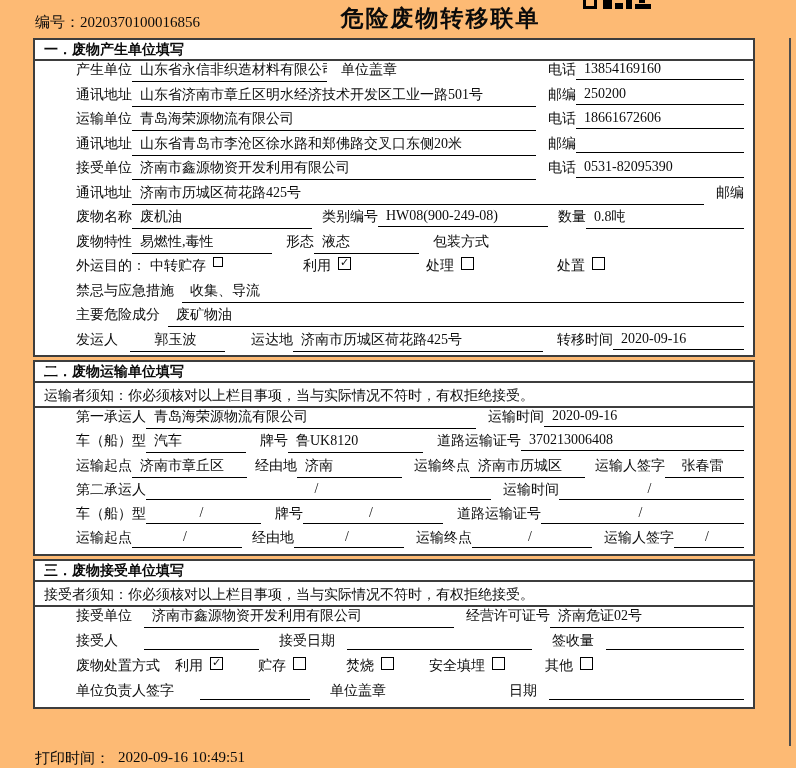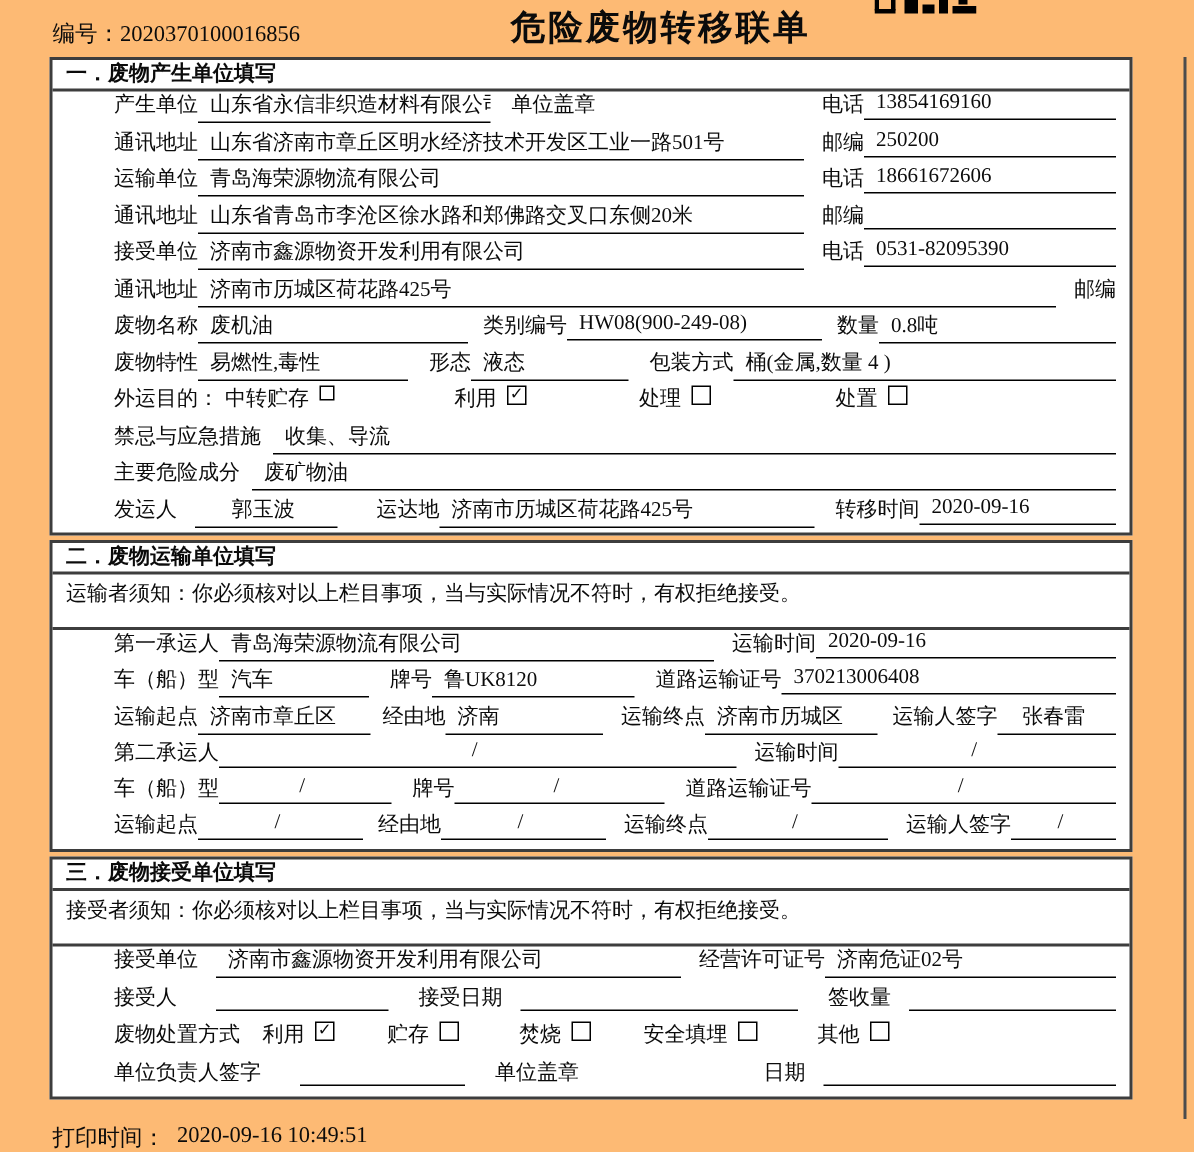--- a/index.html
+++ b/index.html
@@ -18,21 +18,21 @@
   .qr-frag { position:absolute; left:583px; top:0; }
   .outer-right { position:absolute; left:789px; top:38px; width:2px; height:708px; background:#4c4c4c; }
 
   .sections { position:absolute; left:33px; top:38px; width:722px; }
   .box { border:2px solid #3d3d3d; background:#fff; margin-bottom:3px; }
   .box-title {
     font-family:Liberation Mono, monospace; font-weight:700;
     font-size:14px; height:21px; line-height:17px; padding:2px 9px 0;
     border-bottom:2px solid #3d3d3d;
   }
-  .notice { font-size:14px; height:37px; padding:4px 9px 0; border-bottom:2px solid #3d3d3d; white-space:nowrap; }
+  .notice { font-size:14px; height:25px; padding:4px 9px 0; border-bottom:2px solid #3d3d3d; white-space:nowrap; }
 
   .row { display:flex; align-items:flex-start; padding:0 9px;margin-left:32px; }
   .s1 .row { height:24.5px; }
   .s2 .row { height:24.3px; }
   .s3 .row { height:25px; }
   .lbl { font-size:14px; white-space:nowrap; padding-bottom:3px; flex:0 0 auto; }
   .val {
     font-size:14px; white-space:nowrap; border-bottom:1px solid #000;
     padding:0 4px 2px 8px; flex:0 0 auto; overflow:hidden; min-height:18px;
   }
@@ -133,21 +133,20 @@
         <span class="lbl ml10">数量</span>
         <span class="val fill">0.8吨</span>
       </div>
 
       <div class="row">
         <span class="lbl">废物特性</span>
         <span class="val w140">易燃性,毒性</span>
         <span class="lbl ml14">形态</span>
         <span class="val w105">液态</span>
         <span class="lbl ml14">包装方式</span>
-        <span class="val fill">桶(金属,数量 4 )</span>
       </div>
 
       <div class="row">
         <span class="lbl">外运目的：</span>
         <span class="lbl ml4">中转贮存</span>
         <span class="cb sm"></span>
         <span class="lbl ml80">利用</span>
         <span class="cb">✓</span>
         <span class="lbl ml75">处理</span>
         <span class="cb"></span>

